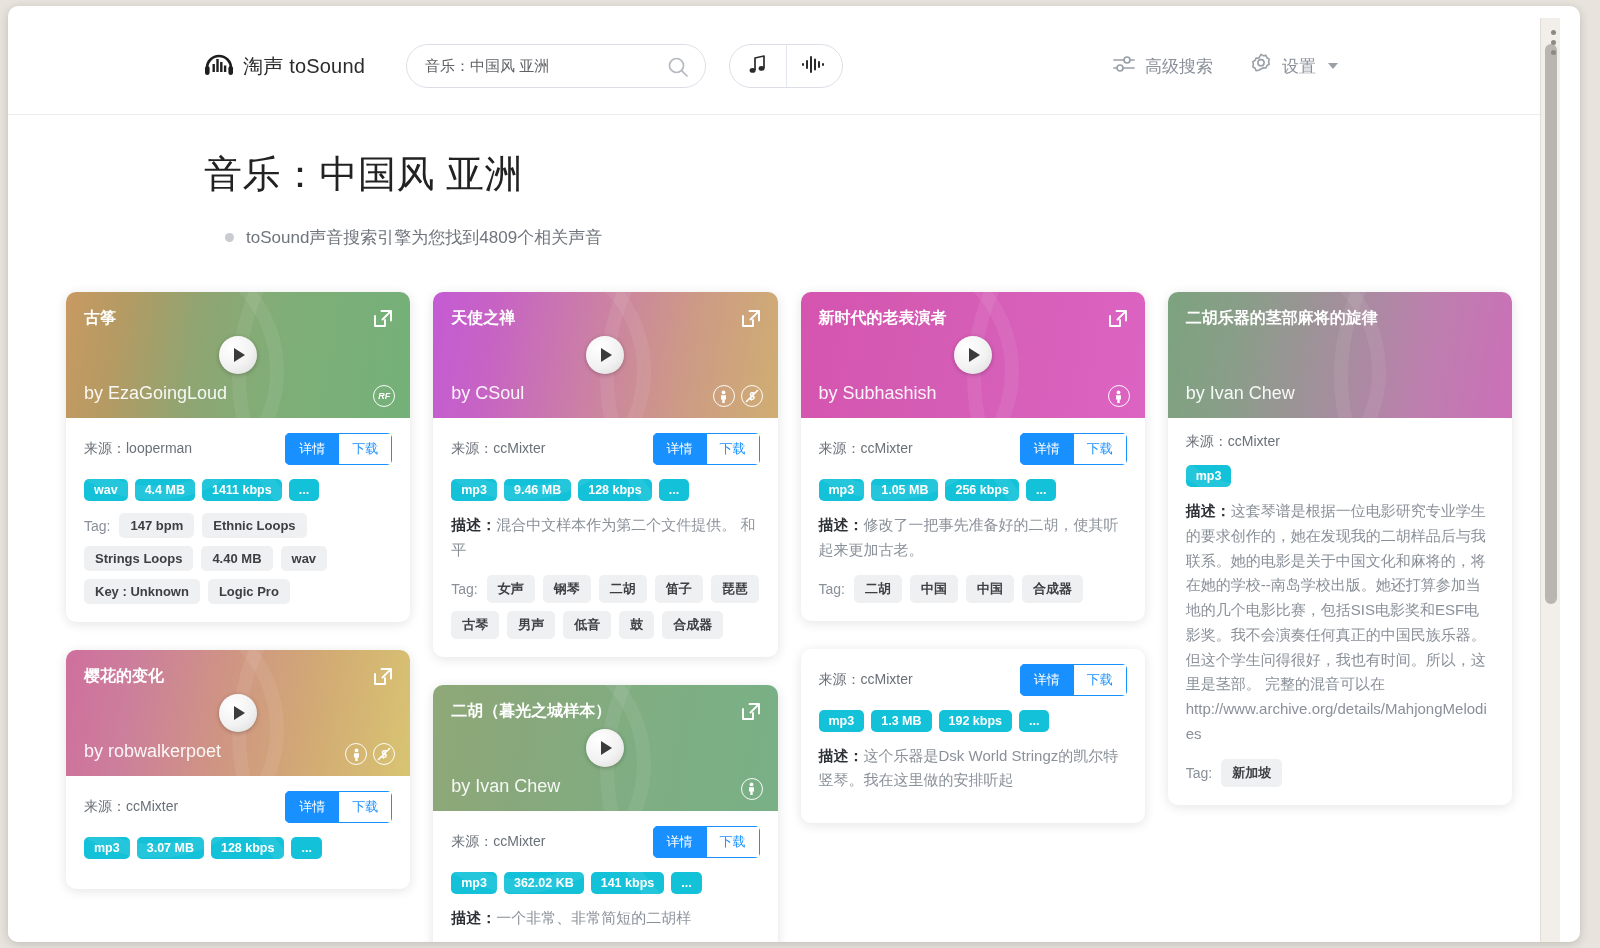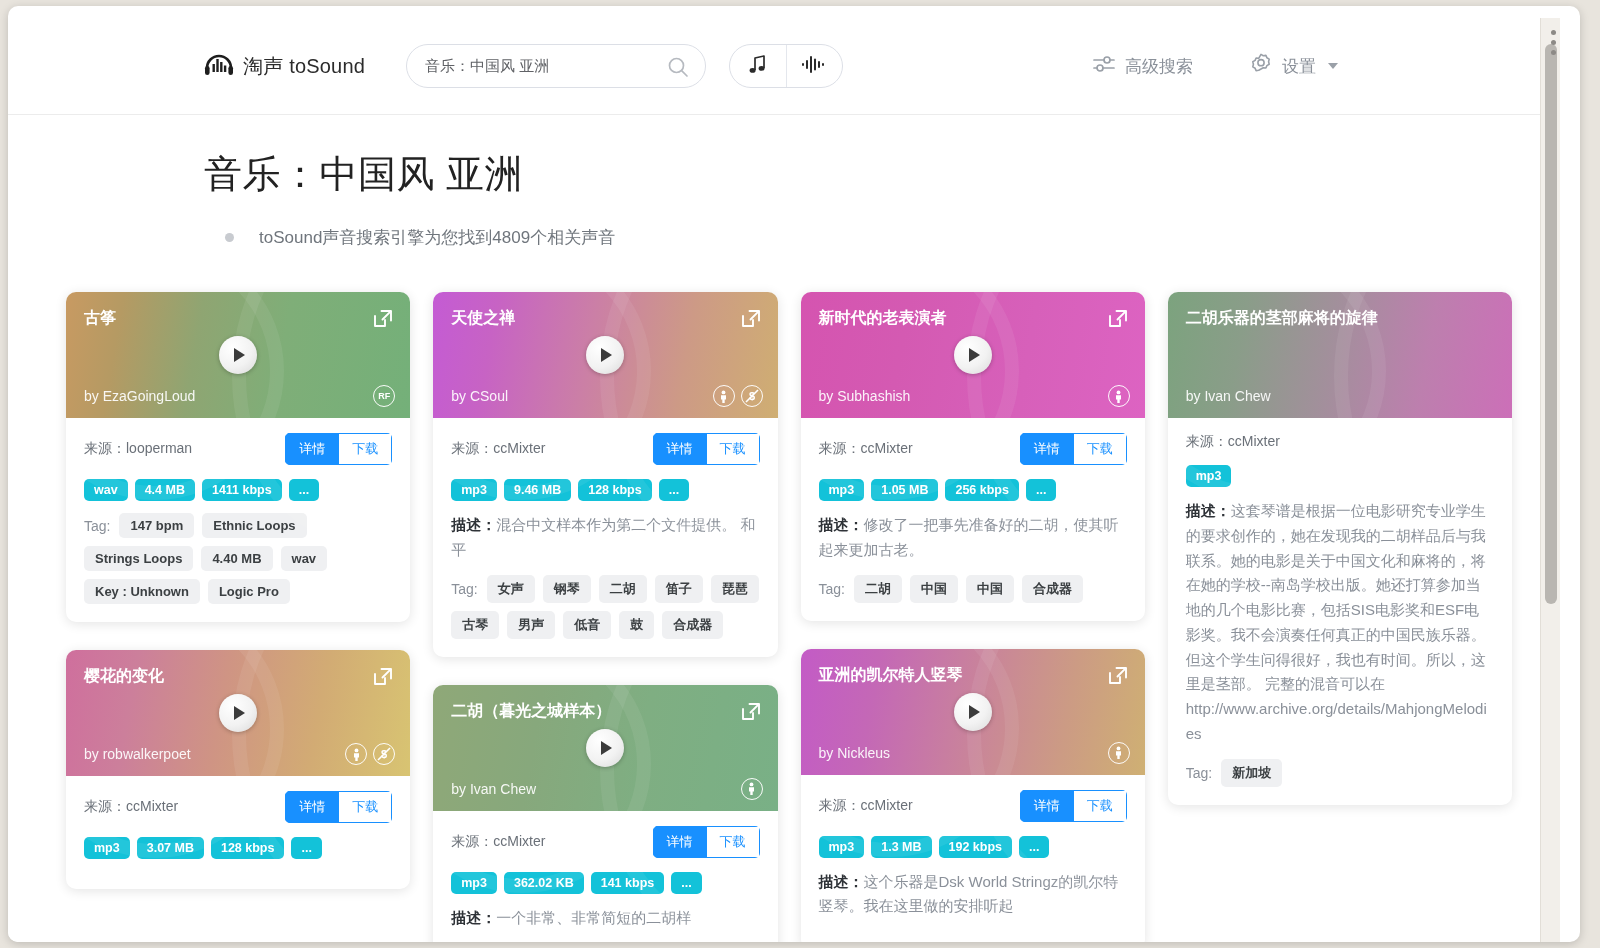--- a/index.html
+++ b/index.html
@@ -85,21 +85,21 @@
     display: flex;
     overflow: hidden;
   }
   .mode-btn {
     flex: 1; display: flex; align-items: center; justify-content: center;
     cursor: pointer;
   }
   .mode-btn + .mode-btn { border-left: 1px solid #e4e7ed; }
   #header-actions {
     margin-left: auto;
-    display: flex; align-items: center; gap: 56px;
+    display: flex; align-items: center; gap: 36px;
     padding-right: 190px;
   }
   .hdr-action {
     display: flex; align-items: center; gap: 9px;
     color: #8a9099; font-size: 17px; cursor: pointer;
   }
   .caret-down {
     width: 0; height: 0;
     border-left: 5px solid transparent;
     border-right: 5px solid transparent;
@@ -116,21 +116,21 @@
   #result-line {
     display: flex; align-items: center; gap: 12px;
     margin: 26px 0 0 9px;
   }
   #result-bullet {
     width: 9px; height: 9px; border-radius: 50%;
     background: #c8cbd0;
     margin-left: 12px;
   }
   #result-text {
-    font-size: 17px; color: #6f757c; margin-left: 13px;
+    font-size: 17px; color: #6f757c; 
   }
 
   
   #cards {
     position: relative;
     margin: 43px 0 0 0;
     padding: 0 48px 0 58px;
     column-count: 4;
     column-gap: 23px;
     height: 700px;
@@ -181,26 +181,26 @@
   .play-tri {
     width: 0; height: 0;
     border-left: 11px solid #3b3b3b;
     border-top: 7px solid transparent;
     border-bottom: 7px solid transparent;
     margin-left: 3px;
   }
   .by-line {
     position: absolute; z-index: 2;
     left: 18px; bottom: 14px;
-    color: rgba(255,255,255,.92); font-size: 14px;
+    color: rgba(255,255,255,.92); font-size: 18px;
   }
   .lic-group {
     position: absolute; z-index: 3;
     right: 15px; bottom: 11px;
-    display: flex; gap: 6px;
+    display: flex; gap: 6px; font-style: italic;
   }
   .lic {
     width: 22px; height: 22px; border-radius: 50%;
     border: 1.6px solid rgba(255,255,255,.95);
     display: flex; align-items: center; justify-content: center;
     color: #fff; font-size: 9px; font-weight: 700;
   }
 
   .body { padding: 15px 18px 18px 18px; }
   .src-row {
@@ -561,42 +561,20 @@
             </div>
       <div class="desc"><b>描述：</b>修改了一把事先准备好的二胡，使其听起来更加古老。</div>
       <div class="tag-row">
          <span class="tag-label">Tag:</span>
               <span class="tag">二胡</span>
               <span class="tag">中国</span>
               <span class="tag">中国</span>
               <span class="tag">合成器</span>
             </div>
     </div></div><div class="card">
-    <div class="thumb" style="background:linear-gradient(100deg,#c35bc6 0%,#c468b6 22%,#c9839b 50%,#cc9b84 76%,#cfb073 100%)">
-      <div class="card-title">亚洲的凯尔特人竖琴</div>
-      <span class="ext-icon">
-        <svg width="22" height="22" viewBox="0 0 22 22">
-          <path d="M3 8v10h10v-6" fill="none" stroke="#fff" stroke-width="1.9" stroke-linecap="round" stroke-linejoin="round"></path>
-          <path d="M9.5 3H19v9.5" fill="none" stroke="#fff" stroke-width="1.9" stroke-linecap="round" stroke-linejoin="round"></path>
-          <line x1="10.5" y1="11.5" x2="18.6" y2="3.4" stroke="#fff" stroke-width="1.9" stroke-linecap="round"></line>
-        </svg>
-      </span>
-      <span class="play-btn">
-              <span class="play-tri"></span>
-            </span>
-      <div class="by-line">by Nickleus</div>
-      <div class="lic-group">
-              <span class="lic">
-                <svg width="11" height="13" viewBox="0 0 11 13">
-                  <circle cx="5.5" cy="2.4" r="1.9" fill="#fff"></circle>
-                  <path d="M3 5.2h5v4.4H6.7V13H4.3V9.6H3z" fill="#fff"></path>
-                </svg>
-              </span>
-            </div>
-    </div>
     
     <div class="body">
       <div class="src-row">
         <span class="src-text">来源：ccMixter</span>
         <span class="btn-group">
           <span class="btn-detail">详情</span>
           <span class="btn-download">下载</span>
         </span>
       </div>
       <div class="meta-row">

